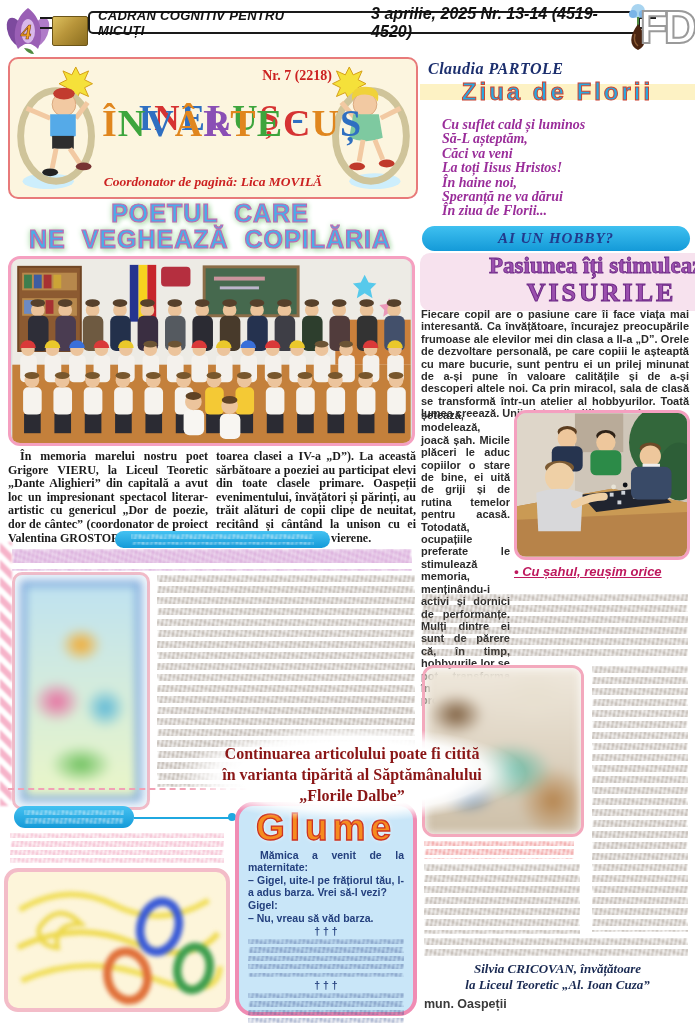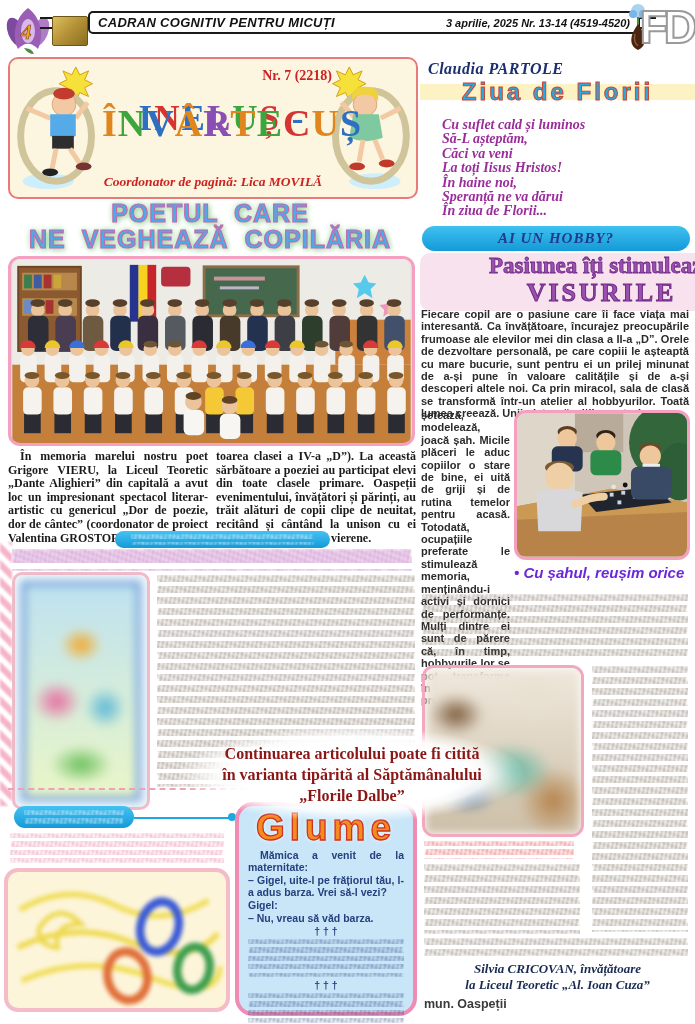--- a/index.html
+++ b/index.html
@@ -5,21 +5,21 @@
   html,body{margin:0;padding:0;background:#fff;}
   #page{position:relative;width:695px;height:1024px;background:#fff;overflow:hidden;
         font-family:"Liberation Serif",serif;}
   .abs{position:absolute;}
 
   
   .hdr-box{position:absolute;left:88px;top:11px;width:552px;height:23px;border:2px solid #1a1a1a;
            border-radius:5px;display:flex;align-items:center;justify-content:space-between;
            padding:0 8px;box-sizing:border-box;background:#fff;}
   .hdr-title{font-family:"Liberation Sans",sans-serif;font-weight:bold;font-style:italic;font-size:13px;color:#111;letter-spacing:.3px;}
-  .hdr-date{font-family:"Liberation Sans",sans-serif;font-weight:bold;font-style:italic;font-size:11px;color:#111;margin-left:44px;}
+  .hdr-date{font-family:"Liberation Sans",sans-serif;font-weight:bold;font-style:italic;font-size:16px;color:#111;margin-left:44px;}
   .hdr-line{position:absolute;height:2px;background:#1a1a1a;}
   .gold{position:absolute;left:52px;top:16px;width:34px;height:28px;border:1px solid #6b5518;border-radius:2px;
         background:linear-gradient(135deg,#ddc05e,#b8953a 45%,#8a6d1f);}
   .fd{position:absolute;right:2px;top:2px;width:62px;height:52px;font-family:"Liberation Sans",sans-serif;
       font-weight:800;font-size:46px;line-height:50px;color:#fff;-webkit-text-stroke:2px #9a9a9a;letter-spacing:-4px;text-align:right;}
 
   
   .masthead{position:absolute;left:8px;top:57px;width:410px;height:142px;background:#fcf5df;
             border:2px solid #e87a7a;border-radius:10px;box-sizing:border-box;}
   .m-title1{position:absolute;left:100px;right:82px;top:4px;text-align:center;font-weight:bold;font-size:35px;letter-spacing:2px;margin-top:36px;}
@@ -51,21 +51,21 @@
         font-size:14px;line-height:14.4px;}
   .hobby-pill{position:absolute;left:422px;top:226px;width:268px;height:25px;border-radius:13px;
               background:linear-gradient(180deg,#3fc0f0,#149ad8);display:flex;align-items:center;justify-content:center;}
   .hobby-pill span{font-weight:bold;font-style:italic;font-size:15px;color:#223a8c;letter-spacing:1px;}
   .pas-band{position:absolute;left:420px;top:253px;width:275px;height:58px;background:#f7e2ee;border-radius:10px;text-align:center;padding-left:44px;}
   .pas1{font-weight:bold;font-size:23px;color:#9b4fae;-webkit-text-stroke:.8px #6e2a86;line-height:26px;}
   .pas2{font-weight:bold;font-size:26px;color:#9b4fae;-webkit-text-stroke:1px #6e2a86;letter-spacing:3px;line-height:28px;}
   .sansbody{font-family:"Liberation Sans",sans-serif;font-weight:bold;font-size:11px;line-height:12.4px;
             text-align:justify;color:#2b2b2b;position:absolute;}
   .chess-cap{position:absolute;left:514px;top:564px;width:178px;font-family:"Liberation Sans",sans-serif;
-             font-weight:bold;font-style:italic;font-size:15px;color:#6d28d9;}
+             font-weight:bold;font-style:italic;font-size:13px;color:#be185d;text-decoration:underline;}
   .byline{position:absolute;left:425px;top:961px;width:265px;text-align:center;font-weight:bold;font-style:italic;
           font-size:13px;line-height:15.5px;color:#1a2a52;}
   .city{position:absolute;left:424px;top:997px;font-family:"Liberation Sans",sans-serif;font-weight:bold;font-size:12.5px;color:#3a3a3a;}
 
   
   .streaks{--sc:rgba(118,102,86,.85);
     background-image:repeating-linear-gradient(100deg,var(--sc) 0 1.6px,transparent 1.6px 4.2px);
     -webkit-mask-image:repeating-linear-gradient(180deg,#000 0 7px,transparent 7px 11px);
             mask-image:repeating-linear-gradient(180deg,#000 0 7px,transparent 7px 11px);
     filter:blur(1.1px);opacity:.8;}

